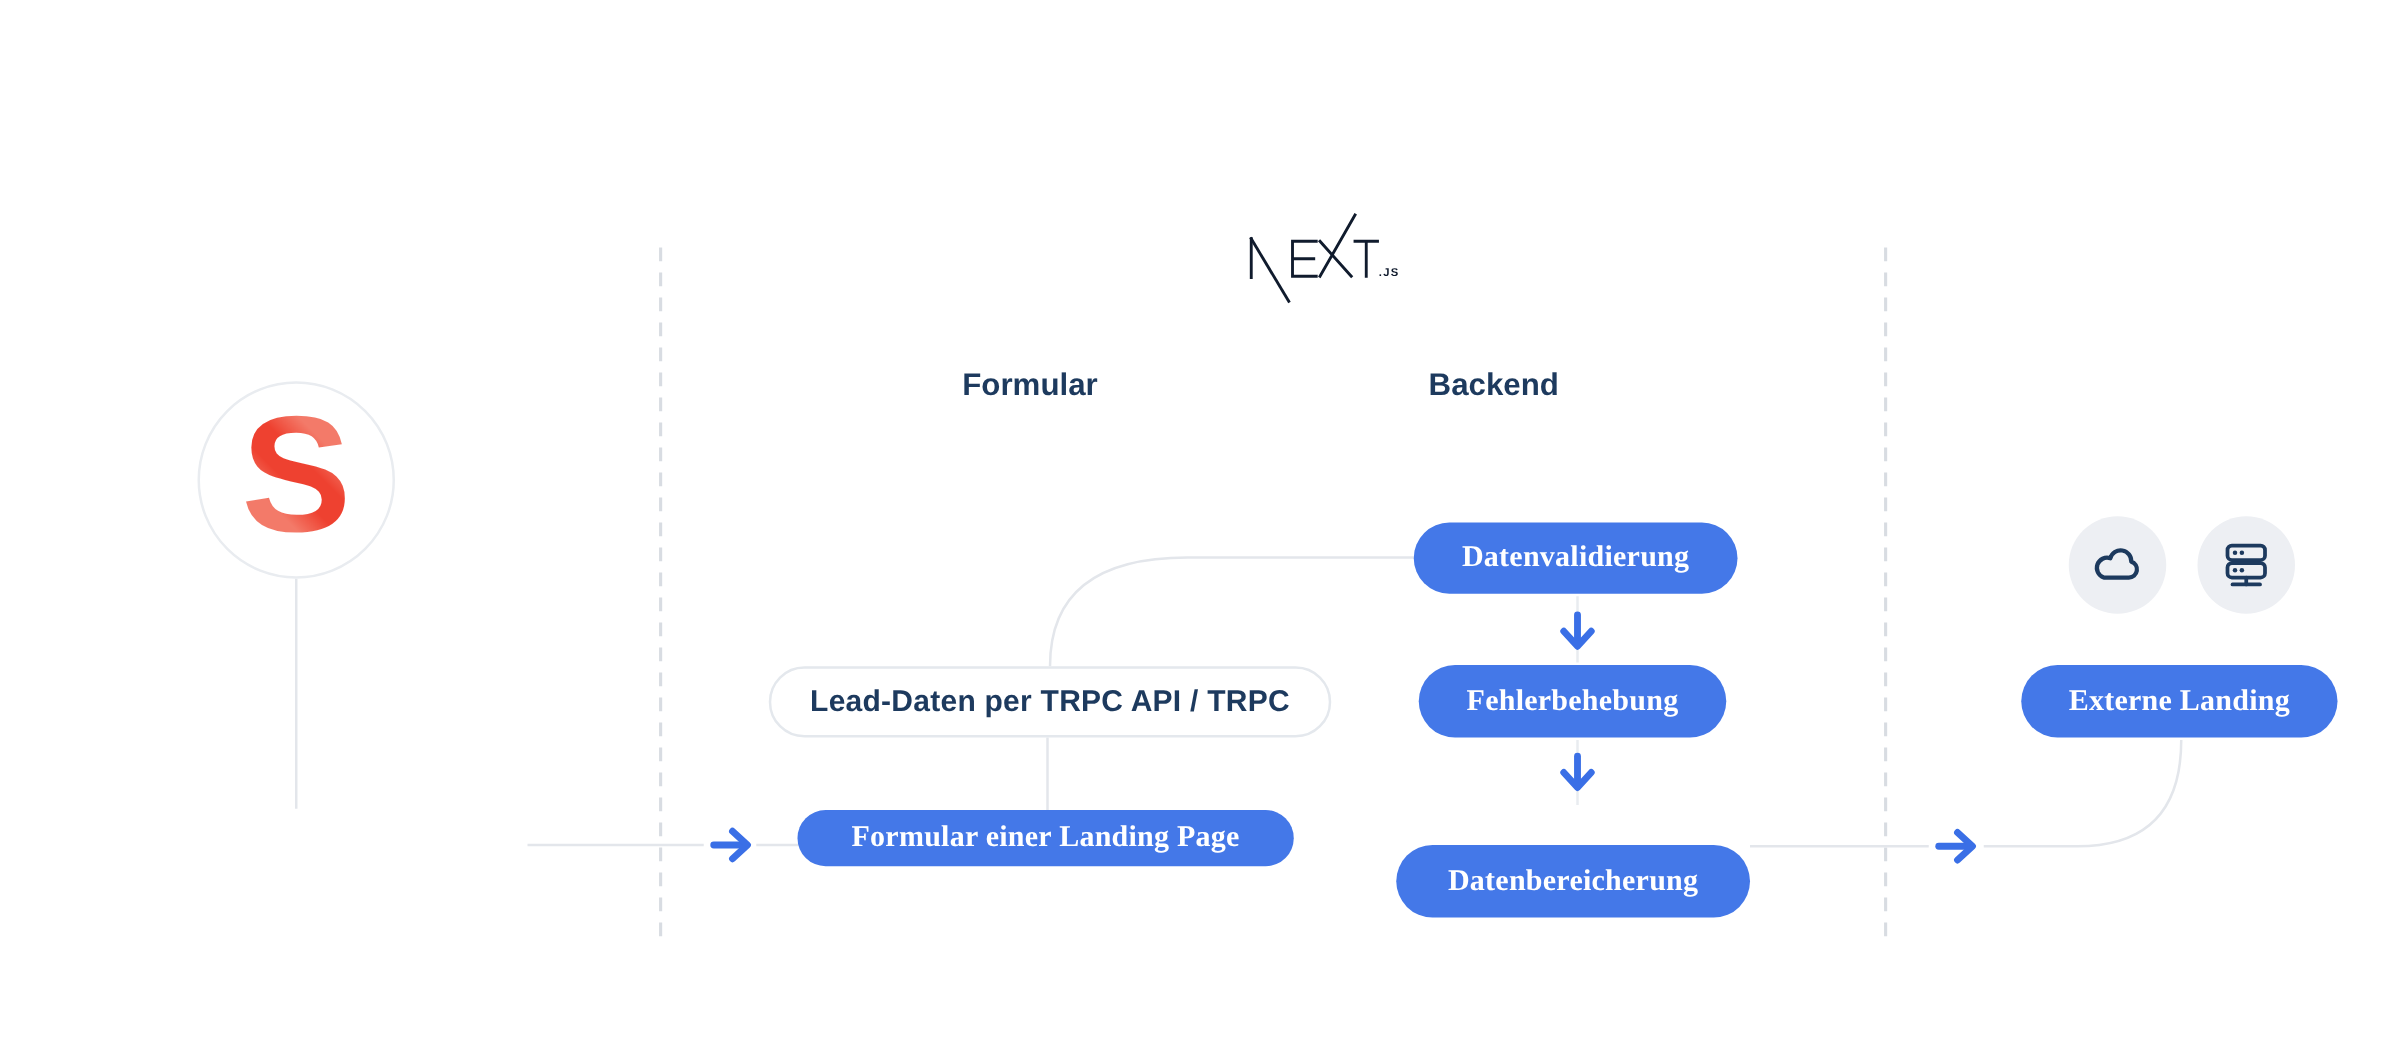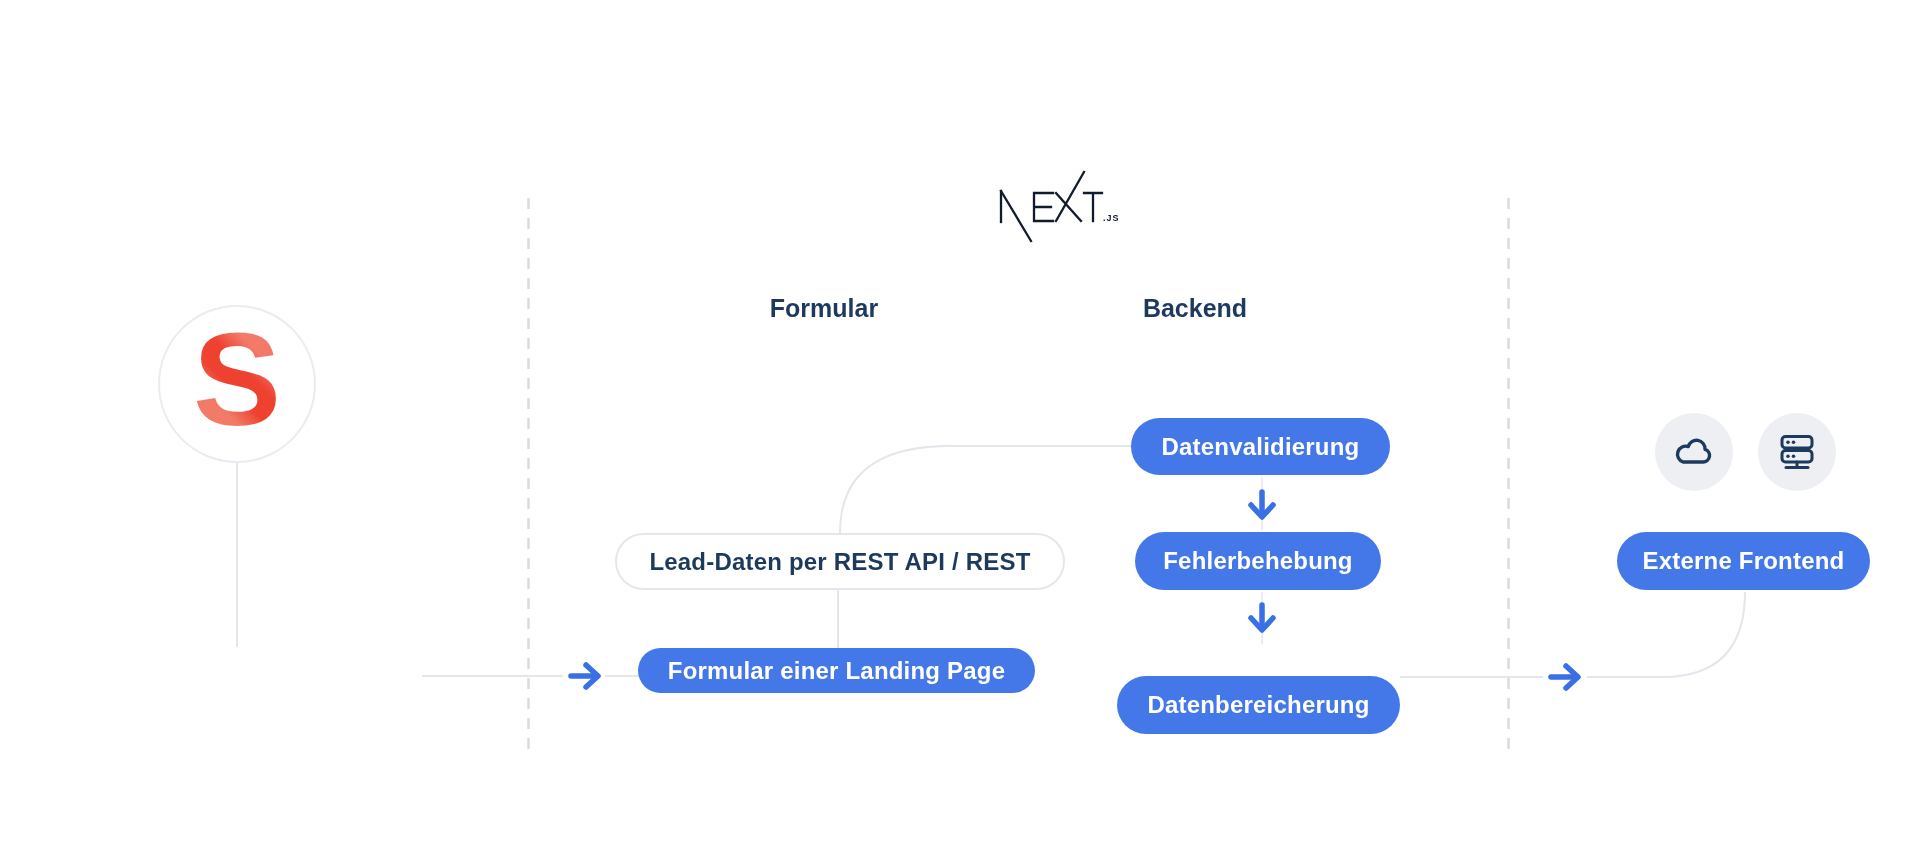--- a/index.html
+++ b/index.html
@@ -8,21 +8,21 @@
     font-family:"Liberation Sans", sans-serif;
   }
   svg.layer{position:absolute;left:0;top:0;width:1920px;height:848px;pointer-events:none;}
 
   
   .pill{
     position:absolute;display:flex;align-items:center;justify-content:center;
     border-radius:30px;font-weight:bold;font-size:24px;letter-spacing:.2px;
     box-sizing:border-box;white-space:nowrap;
   }
-  .pill.blue{background:#4478E8;color:#ffffff;}
+  .pill.blue{background:#4478E8;color:#ffffff;font-family:Liberation Serif, serif;}
   .pill.white{background:#ffffff;color:#1D3A5E;border:2px solid #E4E8ED;}
 
   
   .col-label{
     position:absolute;width:200px;text-align:center;
     color:#1D3A5E;font-weight:bold;font-size:25px;
   }
 
   
   .sanity-circle{
@@ -100,31 +100,31 @@
       <path d="M71,30 L96,58 M71,58 L99,9"></path>
       <path d="M99,30 H117 M108,30 V58"></path>
     </g>
     <text x="118" y="58" font-family="Liberation Sans, sans-serif" font-size="9" font-weight="bold" letter-spacing="1" fill="#101B2D">.JS</text>
   </svg>
 
   <div class="col-label" style="left:724px;top:294px;">Formular</div>
   <div class="col-label" style="left:1095px;top:294px;">Backend</div>
 
 
-  <div class="pill white" style="left:615px;top:533px;width:450px;height:57px;">Lead-Daten per REST API / REST</div>
+  <div class="pill white" style="left:615px;top:533px;width:450px;height:57px;">Lead-Daten per TRPC API / TRPC</div>
 
   <div class="pill blue" style="left:638px;top:648px;width:397px;height:45px;">Formular einer Landing Page</div>
 
   <div class="pill blue" style="left:1131px;top:418px;width:259px;height:57px;">Datenvalidierung</div>
 
   <div class="pill blue" style="left:1135px;top:532px;width:246px;height:58px;">Fehlerbehebung</div>
 
   <div class="pill blue" style="left:1117px;top:676px;width:283px;height:58px;">Datenbereicherung</div>
 
-  <div class="pill blue" style="left:1617px;top:532px;width:253px;height:58px;">Externe Frontend</div>
+  <div class="pill blue" style="left:1617px;top:532px;width:253px;height:58px;">Externe Landing</div>
 
   <div class="icon-circle" style="left:1655px;top:413px;">
     <svg width="44" height="32" viewBox="0 0 44 32">
       <path d="M11,26 H31 a6.5,6.5 0 0 0 2,-12.7 A8.5,8.5 0 0 0 16.3,10.6 A8,8 0 0 0 11,26 Z" fill="none" stroke="#1D3A5E" stroke-width="3.4" stroke-linejoin="round"></path>
     </svg>
   </div>
   <div class="icon-circle" style="left:1758px;top:413px;">
     <svg width="40" height="40" viewBox="0 0 40 40">
       <g fill="none" stroke="#1D3A5E" stroke-width="3" stroke-linecap="round">
         <rect x="5" y="4.5" width="30" height="11.5" rx="3.5"></rect>

